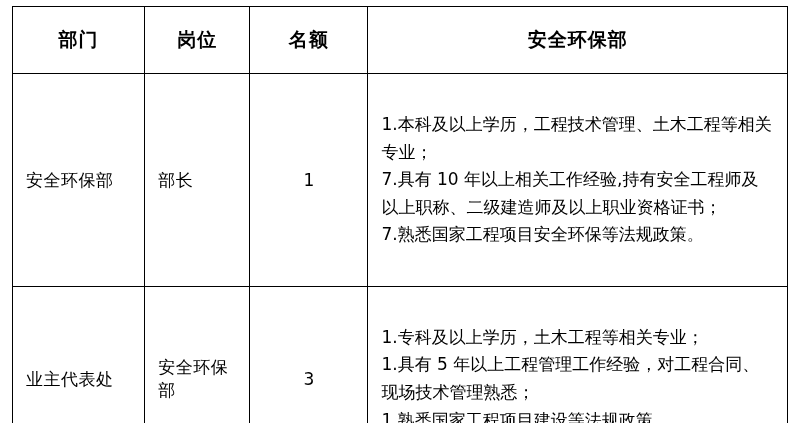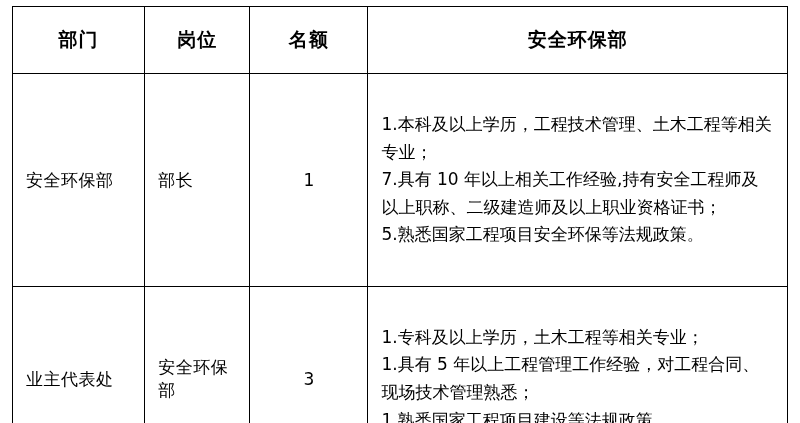--- a/index.html
+++ b/index.html
@@ -92,21 +92,21 @@
       </tr>
     </thead>
     <tbody>
       <tr class="row-1">
         <td class="cell-center">安全环保部</td>
         <td class="cell-center">部长</td>
         <td class="cell-quota">1</td>
         <td class="cell-req">
           <span class="req-line">1.本科及以上学历，工程技术管理、土木工程等相关专业；</span>
           <span class="req-line">7.具有 10 年以上相关工作经验,持有安全工程师及以上职称、二级建造师及以上职业资格证书；</span>
-          <span class="req-line">5.熟悉国家工程项目安全环保等法规政策。</span>
+          <span class="req-line">7.熟悉国家工程项目安全环保等法规政策。</span>
         </td>
       </tr>
       <tr class="row-2">
         <td class="cell-center">业主代表处</td>
         <td class="cell-center">安全环保部</td>
         <td class="cell-quota">3</td>
         <td class="cell-req">
           <span class="req-line">1.专科及以上学历，土木工程等相关专业；</span>
           <span class="req-line">1.具有 5 年以上工程管理工作经验，对工程合同、现场技术管理熟悉；</span>
           <span class="req-line">1.熟悉国家工程项目建设等法规政策。</span>

